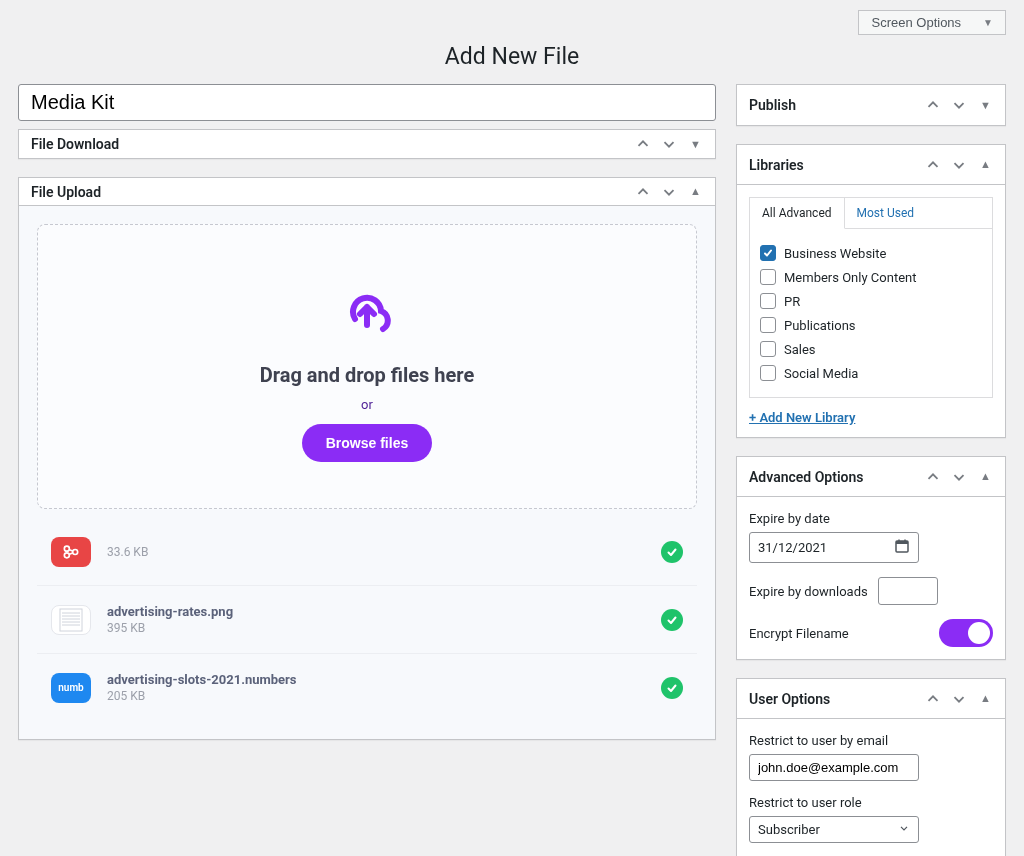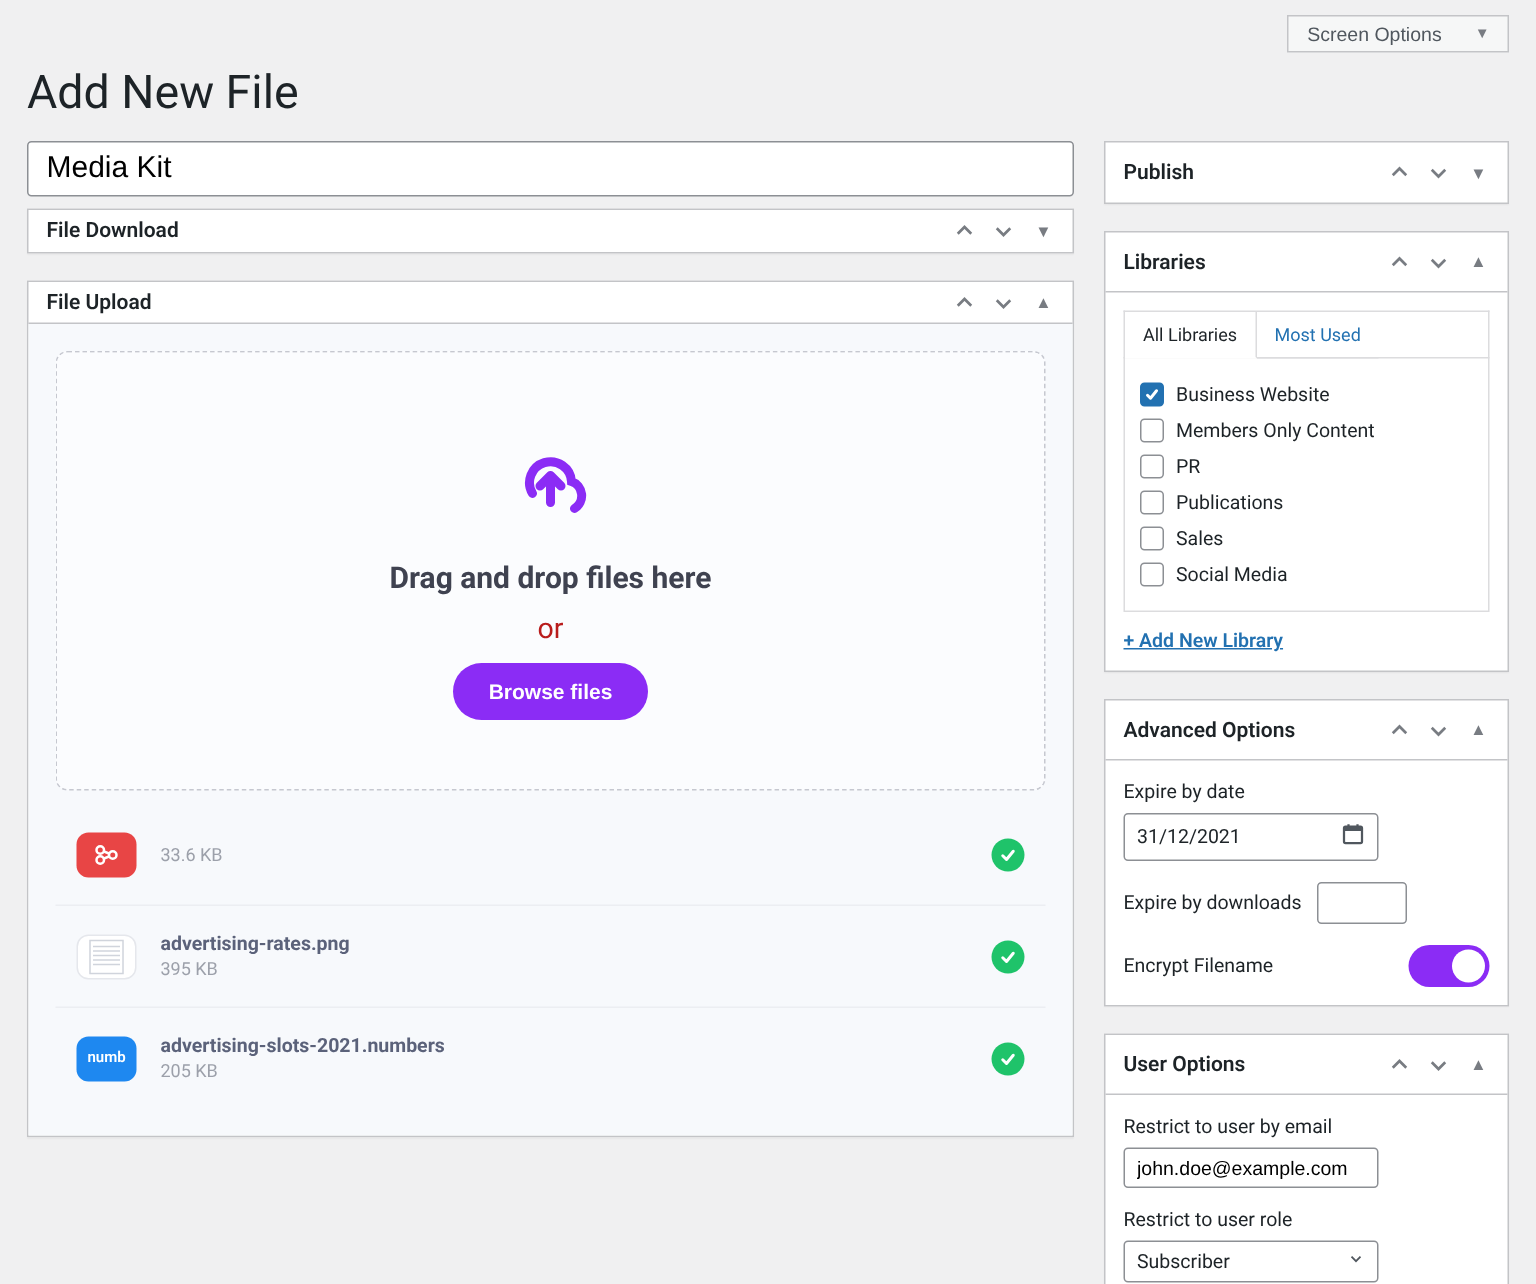--- a/index.html
+++ b/index.html
@@ -15,21 +15,21 @@
   .screen-options-btn {
     background: #f6f7f7;
     border: 1px solid #c3c4c7;
     color: #50575e;
     padding: 4px 12px;
     cursor: pointer;
     display:flex; align-items:center; gap:22px;
     font-size:13px;
   }
   .screen-options-btn .tri { font-size:10px; color:#787c82;}
-  h1.page-title { font-size: 31px; font-weight: 400; margin: 0 0 14px 0; }
+  h1.page-title { font-size: 23px; font-weight: 400; margin: 0 0 14px 0; text-align: center; }
   .layout { display:flex; gap:20px; align-items:flex-start; }
   .main-col { flex: 1; min-width:0;}
   .side-col { width: 270px; flex-shrink:0;}
   .title-input {
     width: 100%;
     font-size: 20px;
     padding: 6px 12px;
     border: 1px solid #8c8f94;
     border-radius: 3px;
     background:#fff;
@@ -58,21 +58,21 @@
   .upload-wrap { padding: 18px; background:#f7f9fc;}
   .dropzone {
     border: 1px dashed #c6c8d0;
     border-radius: 8px;
     background: #fbfcfe;
     text-align:center;
     padding: 60px 20px 46px;
   }
   .cloud-icon { display:block; margin:0 auto 30px; }
   .drop-title { font-size:20px; font-weight:700; color:#3f4250; margin-bottom:10px;}
-  .drop-or { font-size:19px; color:#b91c1c; margin-bottom:12px;}
+  .drop-or { font-size:13px; color:#4c1d95; margin-bottom:12px;}
   .browse-btn {
     background:#8b2cf5;
     color:#fff;
     border:none;
     font-weight:700;
     font-size:14px;
     padding: 11px 24px;
     border-radius: 26px;
     cursor:pointer;
   }
@@ -295,21 +295,21 @@
           <span>
               <svg class="chev" viewBox="0 0 20 20" fill="none" stroke="#787c82" stroke-width="2">
                 <path d="M5 8l5 5 5-5"></path>
               </svg>
             </span>
           <span class="tri-toggle">▲</span>
         </div>
       </div>
       <div class="inside">
         <div class="tab-row">
-          <div class="tab active">All Libraries</div>
+          <div class="tab active">All Advanced</div>
           <div class="tab link">Most Used</div>
         </div>
         <div class="lib-box">
           <ul class="lib-list" id="lib-list">
               <li>
                 <span class="cb checked">
                   <svg width="10" height="10" viewBox="0 0 10 10" fill="none" stroke="#fff" stroke-width="2" stroke-linecap="round" stroke-linejoin="round">
                     <path d="M2 5.5 L4 7.5 L8 2.5"></path>
                   </svg>
                 </span>

